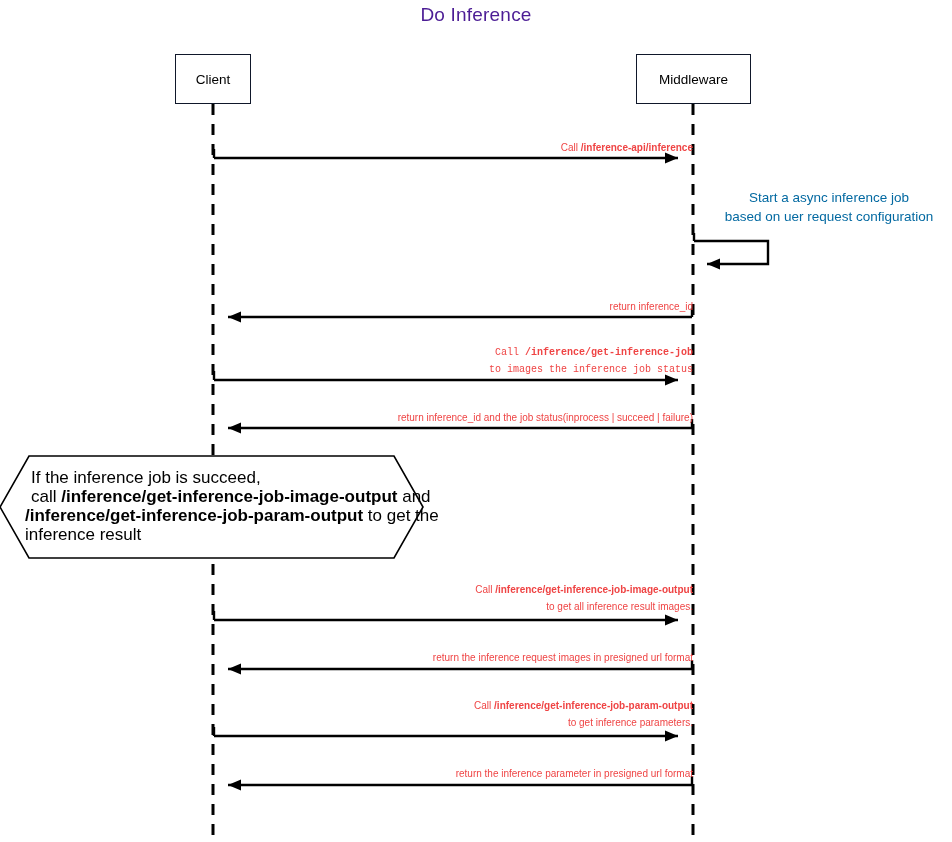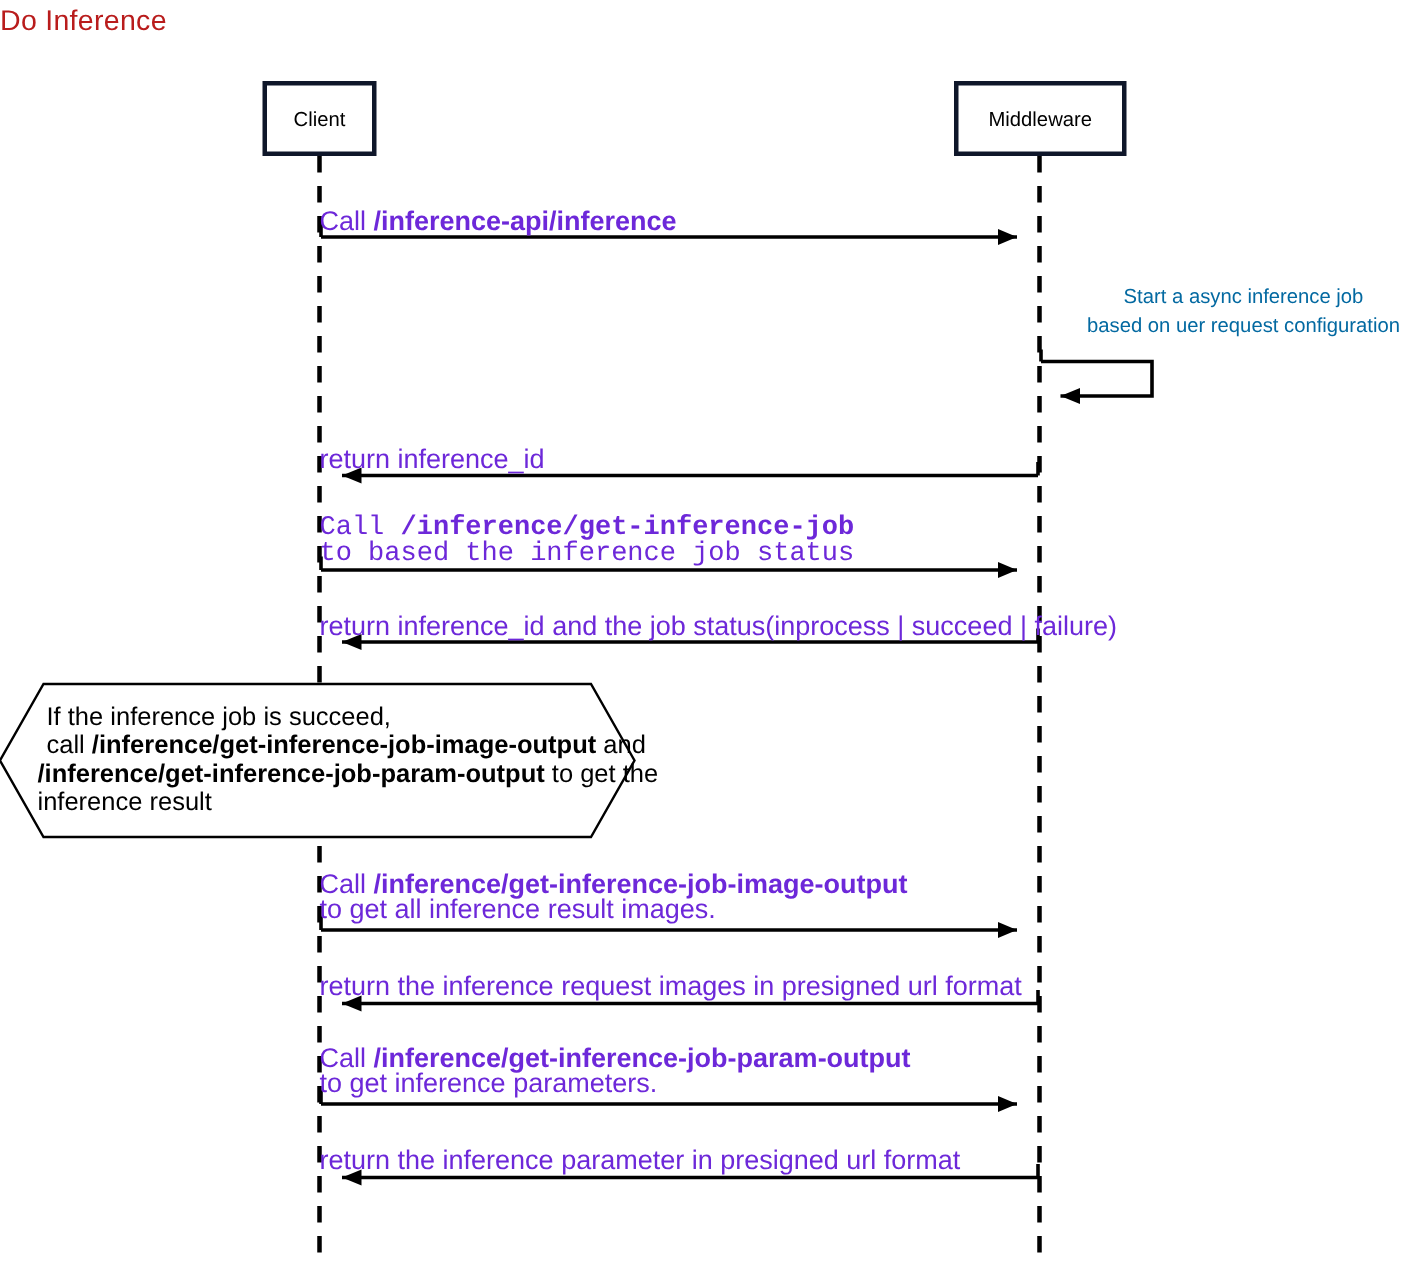--- a/index.html
+++ b/index.html
@@ -24,42 +24,43 @@
     left: 0;
     top: 0;
     width: 952px;
     height: 842px;
   }
   .diag-title {
     position: absolute;
     left: 0;
     top: 4px;
     width: 952px;
+    text-align: center;
     font-size: 19px;
     font-weight: normal;
-    color: #b91c1c;
+    color: #4c1d95;
     letter-spacing: 0.2px;
   }
   .actor-box {
     position: absolute;
     box-sizing: border-box;
-    border: 3px solid #0f172a;
+    border: 1px solid #0f172a;
     background: #fff;
     display: flex;
     align-items: center;
     justify-content: center;
     font-size: 13.5px;
     color: #000;
   }
   .msg-label {
     position: absolute;
-    text-align: left;
-    font-size: 18px;
+    text-align: right;
+    font-size: 10px;
     line-height: 17px;
-    color: #6d28d9;
+    color: #ef4444;
     white-space: nowrap;
   }
   .msg-label b {
     font-weight: bold;
   }
   .note-text {
     position: absolute;
     font-size: 17px;
     line-height: 19px;
     color: #000;
@@ -168,21 +169,21 @@
   </div>
 
   <div class="msg-label" style="left:213px; top:298px; width:480px;">
     <span>return inference_id</span>
   </div>
 
   <div class="msg-label" style="left:213px; top:344px; width:480px;font-family:Liberation Mono, monospace;">
     <div>
       <span>Call </span><b>/inference/get-inference-job</b>
     </div>
-    <div>to based the inference job status</div>
+    <div>to images the inference job status</div>
   </div>
 
   <div class="msg-label" style="left:213px; top:409px; width:480px;">
     <span>return inference_id and the job status(inprocess | succeed | failure)</span>
   </div>
 
   <div class="note-text" style="left:31px; top:468px; width:380px;">
     <div>If the inference job is succeed,</div>
     <div>
       <span>call </span><b>/inference/get-inference-job-image-output</b><span> and</span>

